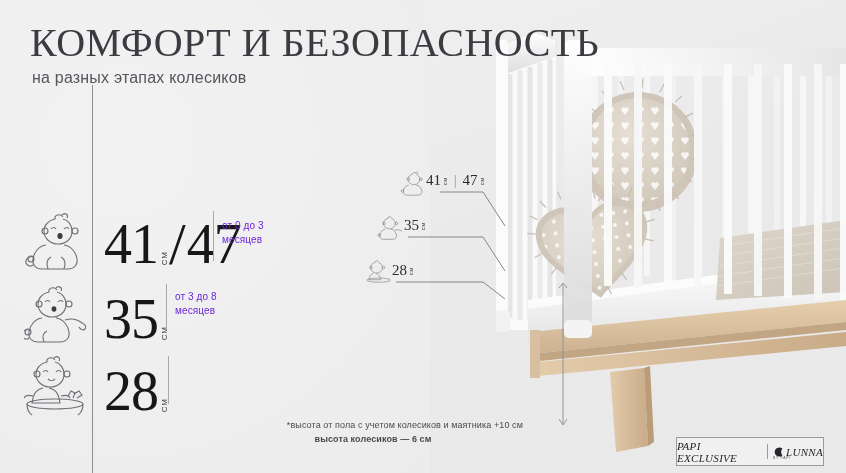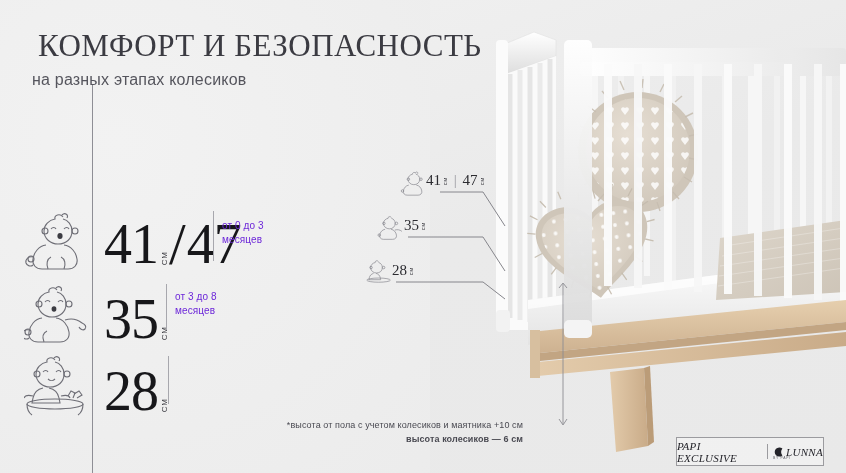--- a/index.html
+++ b/index.html
@@ -14,22 +14,22 @@
   .bg-wash{position:absolute;inset:0;
     background:
       radial-gradient(circle at 14% 30%, #f2f2f2 0%, #ececec 55%, #e7e7e7 100%);
   }
   .bg-right{position:absolute;left:430px;top:0;width:416px;height:473px;
     background:linear-gradient(160deg,#efefef 0%,#eaeaea 40%,#e9e9e9 100%);}
 
   
   .headline{position:absolute;left:30px;top:22px;width:430px;}
   .headline h1{
-    margin:8px;font-family:"Liberation Serif", serif;font-weight:400;
-    font-size:31px;letter-spacing:.5px;color:#3b3b42;line-height:1.05;
+    margin:0;font-family:"Liberation Serif", serif;font-weight:400;
+    font-size:40px;letter-spacing:.5px;color:#3b3b42;line-height:1.05;
     white-space:nowrap;
   }
   .headline h2{
     margin:5px 0 0 2px;font-family:"Liberation Sans", sans-serif;font-weight:400;
     font-size:16px;letter-spacing:.2px;color:#55555d;
   }
 
   
   .vdivide{position:absolute;left:92px;top:85px;width:1px;height:388px;background:#8e8e95;}
 
@@ -80,21 +80,21 @@
   .callout .cicon{position:absolute;width:30px;height:26px;}
 
   .leader{position:absolute;stroke:#86868c;stroke-width:1;fill:none;}
 
   
   .footnote{
     position:absolute;right:323px;top:419px;width:300px;text-align:right;
     font-family:"Liberation Sans", sans-serif;font-size:9px;line-height:1.5;
     color:#4a4a52;letter-spacing:.1px;
   }
-  .footnote .l2{font-weight:bold;}
+  .footnote .l2{font-weight:bold;text-align:center;}
 
   
   .logo{
     position:absolute;left:676px;top:437px;width:146px;height:27px;
     border:1px solid #9b9b9f;background:rgba(255,255,255,.35);
     display:flex;align-items:center;justify-content:center;gap:6px;
   }
   .logo .l-text{font-family:"Liberation Serif", serif;font-size:11px;color:#24242a;letter-spacing:.3px;font-style:italic;}
   .logo .l-bar{width:1px;height:15px;background:#9b9b9f;}
   .logo .l-brand{display:flex;gap:2px;}

